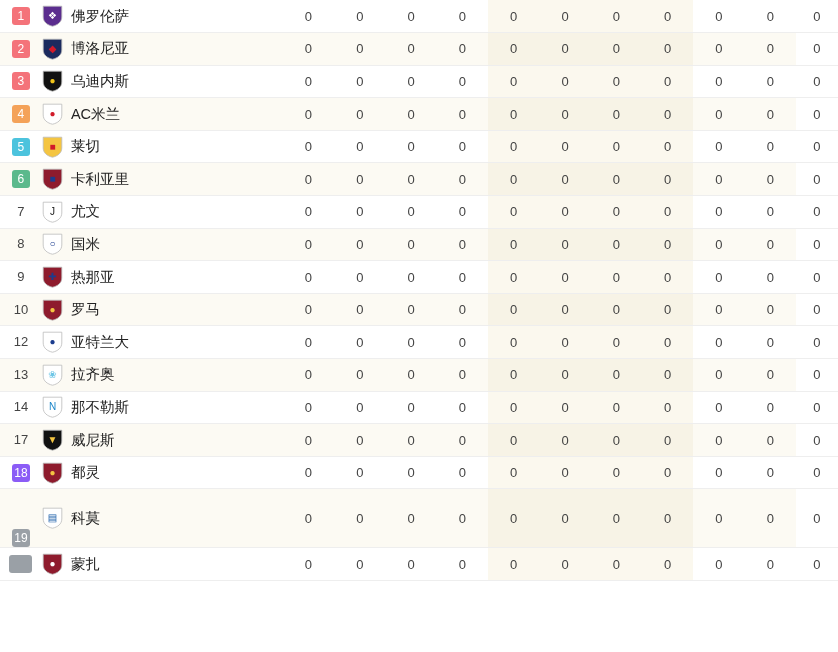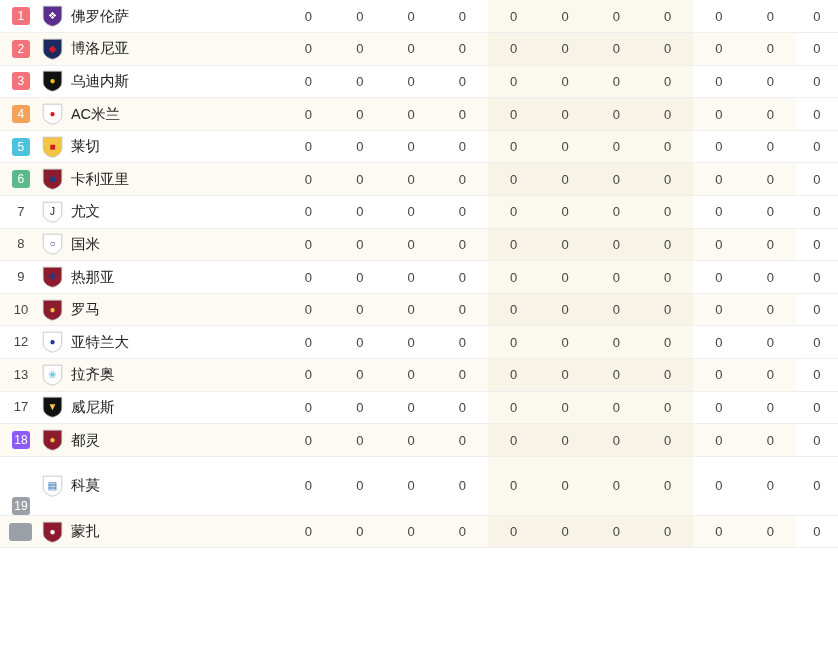--- a/index.html
+++ b/index.html
@@ -405,20 +405,45 @@
           <td class="stat">0</td>
           <td class="stat shade">0</td>
           <td class="stat shade">0</td>
           <td class="stat shade">0</td>
           <td class="stat shade">0</td>
           <td class="stat">0</td>
           <td class="stat">0</td>
           <td class="lastcell">0</td>
         </tr>
         <tr>
+          <td class="rankcell"><span class="rank-plain">14</span></td>
+          <td class="teamcell">
+            <div class="team-inner">
+              <span class="crest">
+                <svg width="21" height="22" viewBox="0 0 21 22">
+                  <path d="M1.2 1.2 H19.8 V12 C19.8 17 15.5 20.2 10.5 21.2 C5.5 20.2 1.2 17 1.2 12 Z" fill="#ffffff" stroke="#bbbbbb" stroke-width="0.8"></path>
+                  <text x="10.5" y="13.5" text-anchor="middle" font-size="10" fill="#1b86c9" font-family="Liberation Sans, sans-serif">N</text>
+                </svg>
+              </span>
+              <span class="team-name">那不勒斯</span>
+            </div>
+          </td>
+          <td class="stat">0</td>
+          <td class="stat">0</td>
+          <td class="stat">0</td>
+          <td class="stat">0</td>
+          <td class="stat shade">0</td>
+          <td class="stat shade">0</td>
+          <td class="stat shade">0</td>
+          <td class="stat shade">0</td>
+          <td class="stat">0</td>
+          <td class="stat">0</td>
+          <td class="lastcell">0</td>
+        </tr>
+        <tr>
           <td class="rankcell"><span class="rank-plain">17</span></td>
           <td class="teamcell">
             <div class="team-inner">
               <span class="crest">
                 <svg width="21" height="22" viewBox="0 0 21 22">
                   <path d="M1.2 1.2 H19.8 V12 C19.8 17 15.5 20.2 10.5 21.2 C5.5 20.2 1.2 17 1.2 12 Z" fill="#111111" stroke="#bbbbbb" stroke-width="0.8"></path>
                   <text x="10.5" y="13.5" text-anchor="middle" font-size="10" fill="#f4c542" font-family="Liberation Sans, sans-serif">▼</text>
                 </svg>
               </span>
               <span class="team-name">威尼斯</span>

